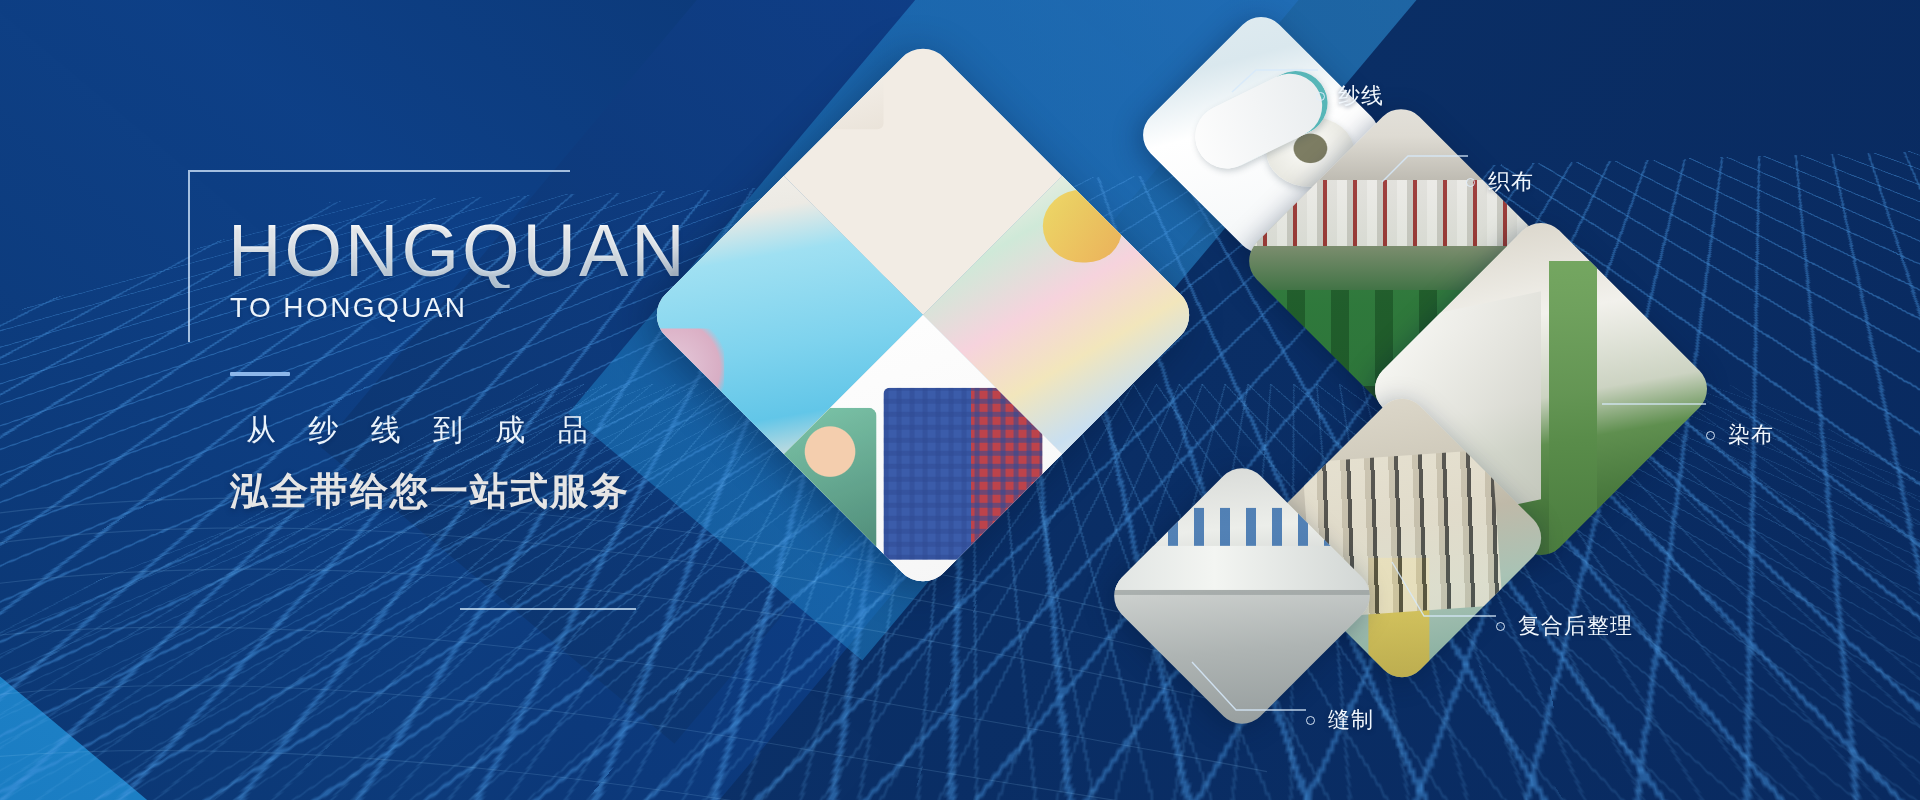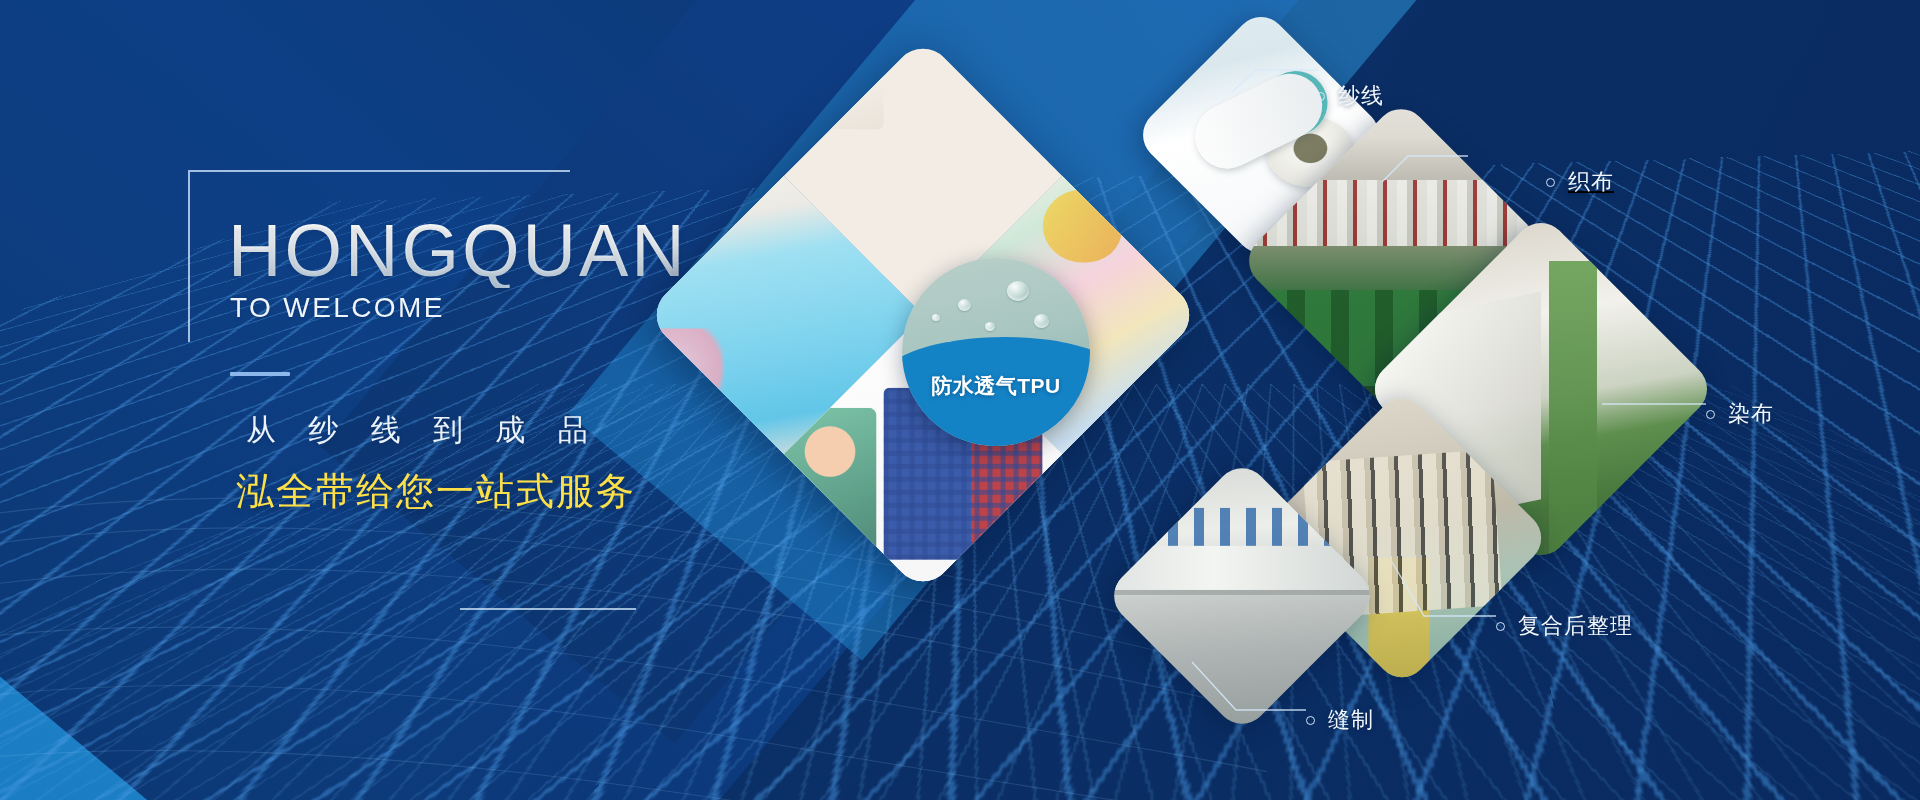--- a/index.html
+++ b/index.html
@@ -121,22 +121,22 @@
   .rule-short{
     position:absolute;left:42px;top:202px;width:60px;height:4px;
     background:#8db7ea;border-radius:1px;
   }
   .cn-sub{
     position:absolute;left:42px;top:240px;
     font-size:30px;letter-spacing:12px;color:#eaf3fb;font-weight:400;
     text-shadow:0 1px 4px rgba(0,20,50,.3);white-space:nowrap;margin-left:16px;
   }
   .cn-main{
-    position:absolute;left:48px;top:296px;
-    font-size:38px;letter-spacing:2px;color:#fde047;font-weight:400;
+    position:absolute;left:42px;top:296px;
+    font-size:38px;letter-spacing:2px;color:#e5e5e5;font-weight:700;
     text-shadow:0 2px 6px rgba(0,25,60,.45);white-space:nowrap;
   }
   .rule-bottom{
     position:absolute;left:460px;top:608px;width:176px;height:2px;
     background:rgba(210,232,250,.75);
   }
 
   
   .collage{position:absolute;left:700px;top:0;width:1000px;height:800px;}
 
@@ -343,21 +343,21 @@
   <div class="flare">
     <div class="streak2"></div>
     <div class="streak"></div>
     <div class="rainbow"></div>
     <div class="core"></div>
   </div>
 
   <div class="text-block">
     <div class="corner-frame"></div>
     <div class="welcome">HONGQUAN</div>
-    <div class="to-line">TO WELCOME</div>
+    <div class="to-line">TO HONGQUAN</div>
     <div class="rule-short"></div>
     <div class="cn-sub">从 纱 线 到 成 品</div>
     <div class="cn-main">泓全带给您一站式服务</div>
   </div>
   <div class="rule-bottom"></div>
 
   <div class="collage">
 
     <div class="cluster">
       <div class="q q-tl">
@@ -367,35 +367,20 @@
           <div class="ph ph-rolls"></div>
         </div>
       <div class="q q-bl">
           <div class="ph ph-pillow"></div>
         </div>
       <div class="q q-br">
           <div class="ph ph-bib"></div>
         </div>
     </div>
 
-    <div class="badge">
-      <div class="drops">
-        <div class="drop" style="left:56%;top:12%;width:22px;height:20px;"></div>
-        <div class="drop" style="left:30%;top:22%;width:13px;height:12px;"></div>
-        <div class="drop" style="left:70%;top:30%;width:15px;height:14px;"></div>
-        <div class="drop" style="left:44%;top:34%;width:10px;height:9px;"></div>
-        <div class="drop" style="left:22%;top:44%;width:16px;height:15px;"></div>
-        <div class="drop" style="left:58%;top:46%;width:28px;height:26px;"></div>
-        <div class="drop" style="left:38%;top:52%;width:12px;height:11px;"></div>
-        <div class="drop" style="left:74%;top:54%;width:9px;height:8px;"></div>
-        <div class="drop" style="left:16%;top:30%;width:8px;height:7px;"></div>
-      </div>
-      <div class="wave"></div>
-      <div class="btext">防水透气TPU</div>
-    </div>
 
     <div class="dia d-yarn">
         <div class="inner"></div>
       </div>
     <div class="dia d-weave">
         <div class="inner"></div>
       </div>
     <div class="dia d-dye">
         <div class="inner"></div>
       </div>
@@ -421,26 +406,26 @@
   </svg>
   <svg class="lead" style="left:1190px;top:658px;width:120px;height:62px;">
     <path d="M2,4 L46,52 L116,52"></path>
   </svg>
 
   <div class="callout" style="left:1316px;top:81px;">
     <span class="dot"></span>
     <span class="lbl">纱线</span>
   </div>
 
-  <div class="callout" style="left:1546px;top:167px;text-decoration:underline;">
+  <div class="callout" style="left:1466px;top:167px;">
     <span class="dot"></span>
     <span class="lbl">织布</span>
   </div>
 
-  <div class="callout" style="left:1706px;top:399px;text-align:right;">
+  <div class="callout" style="left:1706px;top:420px;text-align:right;">
     <span class="dot"></span>
     <span class="lbl">染布</span>
   </div>
 
   <div class="callout" style="left:1496px;top:611px;">
     <span class="dot"></span>
     <span class="lbl">复合后整理</span>
   </div>
 
   <div class="callout" style="left:1306px;top:705px;">

